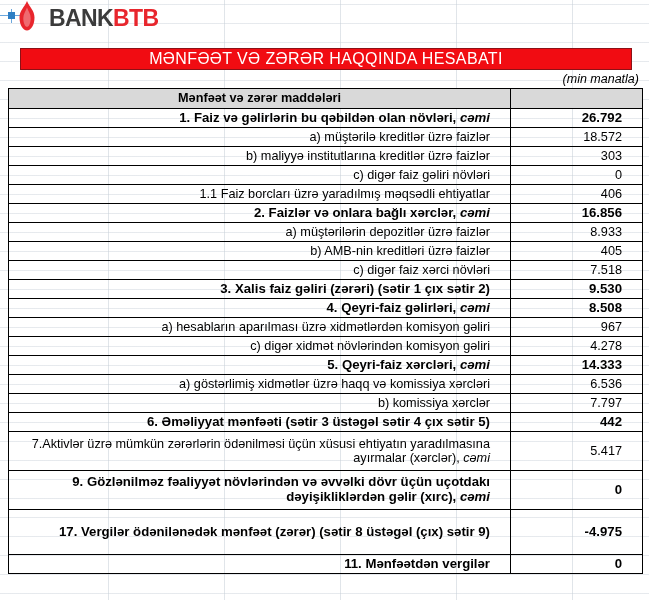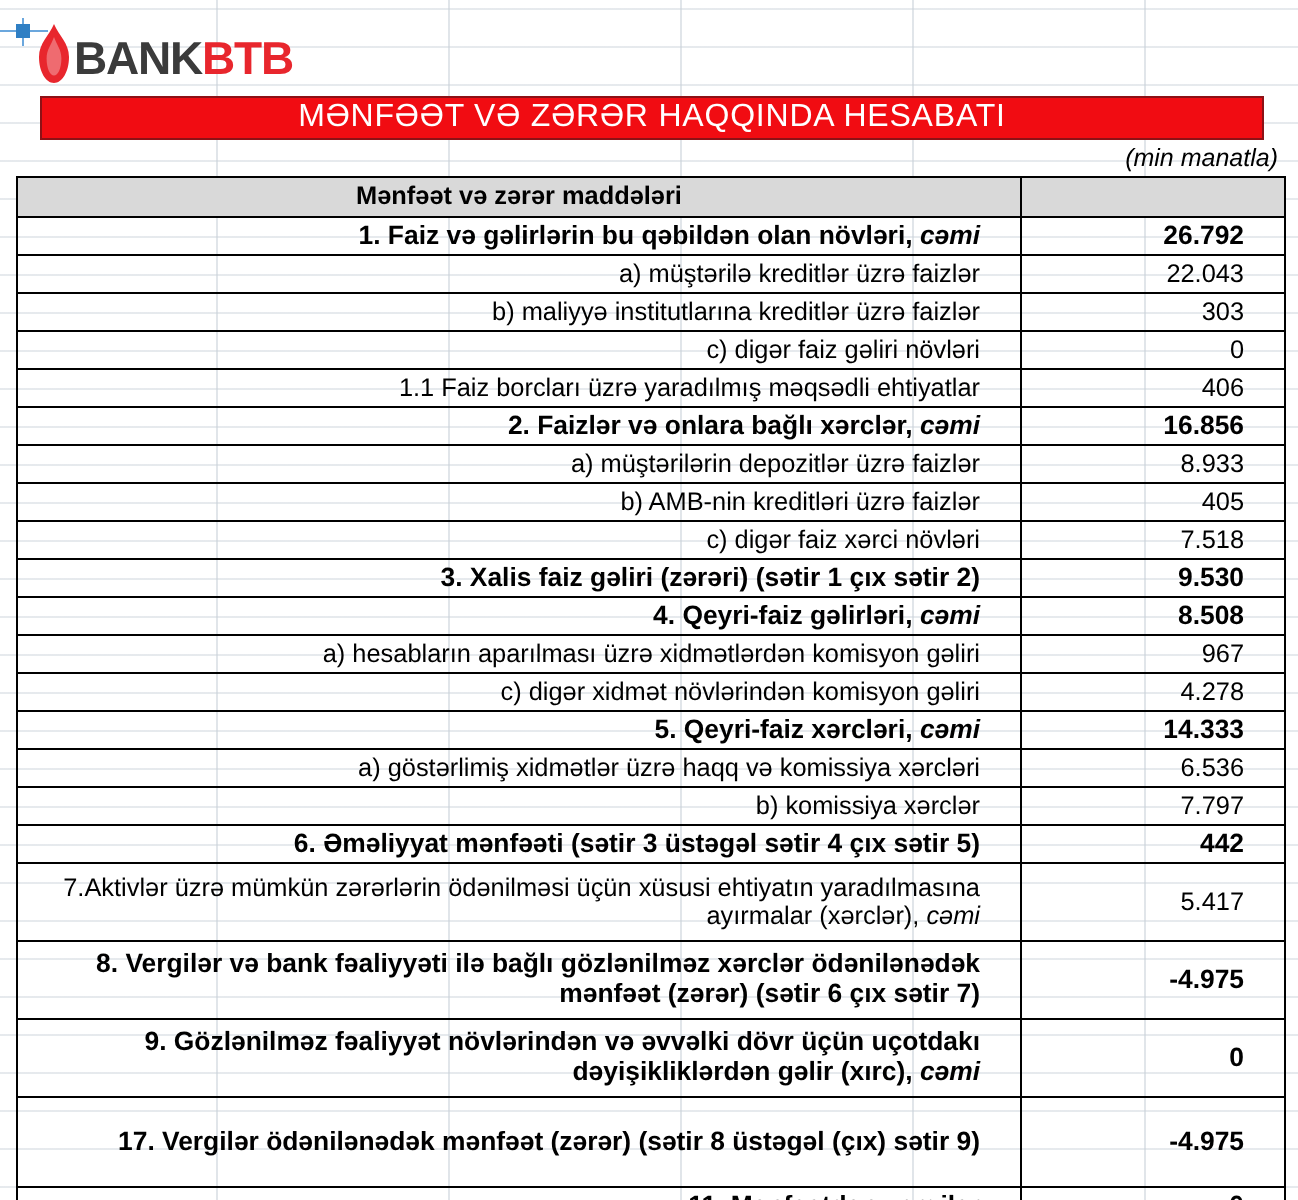--- a/index.html
+++ b/index.html
@@ -58,24 +58,24 @@
     position: absolute;
     left: 8px; top: 3px;
     width: 7px; height: 7px;
     background: #2f7fc4;
   }
 
   
   .logo {
     position: absolute;
     left: 18px;
-    top: 12px;
+    top: 1px;
     display: flex;
     align-items: center;
-    gap: 1px;
+    gap: 13px;
     text-align: center;
   }
   .logo .flame { display: block; }
   .logo .wordmark {
     font-size: 23px;
     font-weight: bold;
     letter-spacing: -0.6px;
     line-height: 1;
     white-space: nowrap;
   }
@@ -208,21 +208,21 @@
         <th class="head-value"></th>
       </tr>
     </thead>
     <tbody id="table-body">
         <tr class="r-total h-normal">
           <td class="label">1. Faiz və gəlirlərin bu qəbildən olan növləri, <span class="it">cəmi</span></td>
           <td class="value">26.792</td>
         </tr>
         <tr class="r-sub h-normal">
           <td class="label">a) müştərilə kreditlər üzrə faizlər</td>
-          <td class="value">22.043</td>
+          <td class="value">18.572</td>
         </tr>
         <tr class="r-sub h-normal">
           <td class="label">b) maliyyə institutlarına kreditlər üzrə faizlər</td>
           <td class="value">303</td>
         </tr>
         <tr class="r-sub h-normal">
           <td class="label">c) digər faiz gəliri növləri</td>
           <td class="value">0</td>
         </tr>
         <tr class="r-sub h-normal">
@@ -275,24 +275,20 @@
         </tr>
         <tr class="r-total h-normal">
           <td class="label">6. Əməliyyat mənfəəti (sətir 3 üstəgəl sətir 4 çıx sətir 5)</td>
           <td class="value">442</td>
         </tr>
         <tr class="r-sub h-tall">
           <td class="label wrap">7.Aktivlər üzrə mümkün zərərlərin ödənilməsi üçün xüsusi ehtiyatın yaradılmasına ayırmalar (xərclər), <span class="it">cəmi</span></td>
           <td class="value">5.417</td>
         </tr>
         <tr class="r-total h-tall">
-          <td class="label wrap">8. Vergilər və bank fəaliyyəti ilə bağlı gözlənilməz xərclər ödənilənədək mənfəət (zərər) (sətir 6 çıx sətir 7)</td>
-          <td class="value">-4.975</td>
-        </tr>
-        <tr class="r-total h-tall">
           <td class="label wrap">9. Gözlənilməz fəaliyyət növlərindən və əvvəlki dövr üçün uçotdakı dəyişikliklərdən gəlir (xırc), <span class="it">cəmi</span></td>
           <td class="value va-top">0</td>
         </tr>
         <tr class="r-total h-xtall">
           <td class="label wrap va-bottom">17. Vergilər ödənilənədək mənfəət (zərər) (sətir 8 üstəgəl (çıx) sətir 9)</td>
           <td class="value va-top">-4.975</td>
         </tr>
         <tr class="r-total h-normal">
           <td class="label">11. Mənfəətdən vergilər</td>
           <td class="value">0</td>

